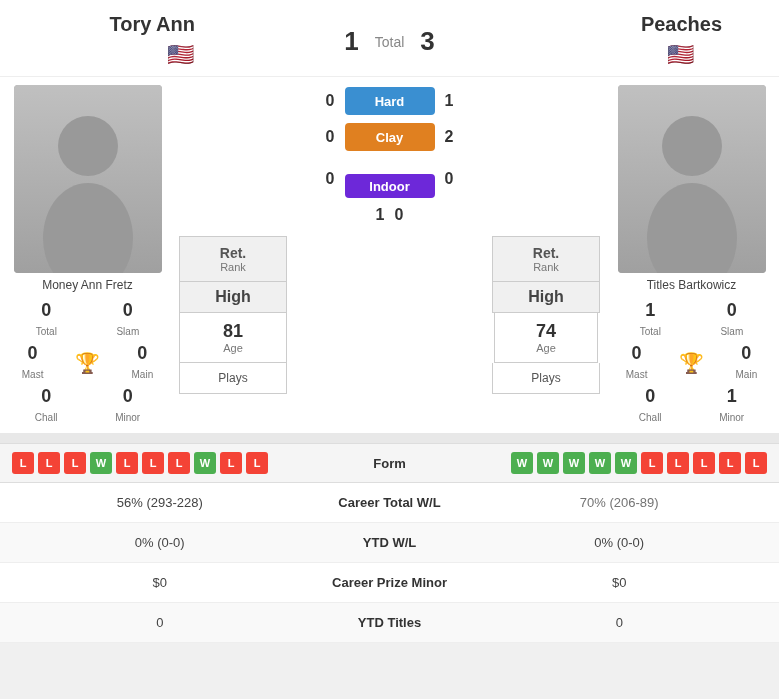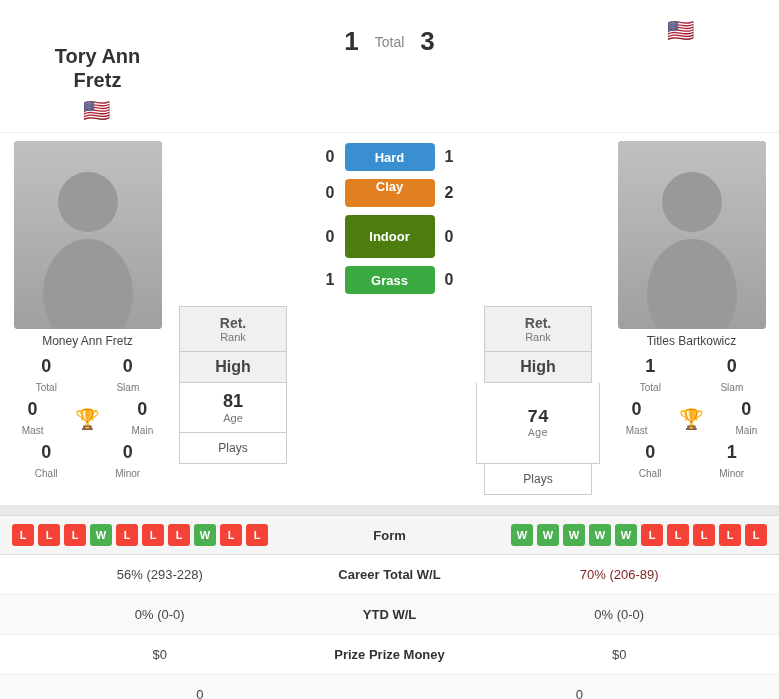--- a/index.html
+++ b/index.html
@@ -44,35 +44,35 @@
     }
 
   </style>
 </head>
 <body>
 
 <div class="page">
 
   <div style="background:#fff; display:flex; align-items:flex-start; padding:12px 0 8px 0; border-bottom:1px solid #eee;">
 
-    <div style="width:195px; text-align:center; flex-shrink:0;margin-top:32px;">
+    <div style="width:195px; text-align:right; flex-shrink:0;">
       <div style="font-size:20px;font-weight:bold;color:#333;line-height:1.2;">Tory Ann</div>
-      <div style="font-size:20px;font-weight:bold;color:#333;line-height:1.2;">Fretz</div>
       <div style="font-size:22px;margin-top:6px;">🇺🇸</div>
     </div>
 
     <div style="flex:1; display:flex; flex-direction:column; align-items:center; padding-top:14px;">
       <div style="display:flex; align-items:center; gap:16px;">
         <span style="font-size:26px;font-weight:bold;color:#333;">1</span>
         <span style="font-size:14px;color:#888;">Total</span>
         <span style="font-size:26px;font-weight:bold;color:#333;">3</span>
       </div>
     </div>
 
     <div style="width:195px; text-align:center; flex-shrink:0;">
+      <div style="font-size:20px;font-weight:bold;color:#333;line-height:1.2;">Peaches</div>
       <div style="font-size:22px;margin-top:6px;">🇺🇸</div>
     </div>
   </div>
 
   <div style="background:#fff; display:flex; align-items:flex-start;">
 
     <div style="width:175px;flex-shrink:0;display:flex;flex-direction:column;align-items:center;padding:8px 6px;">
 
       <div class="avatar-container">
         <div class="avatar-bg">
@@ -129,39 +129,36 @@
         <div style="display:flex;align-items:center;justify-content:center;gap:10px;margin-bottom:8px;">
           <span style="font-size:16px;font-weight:bold;color:#333;width:28px;text-align:right;">0</span>
           <div style="width:90px;height:28px;background:#3a8fd1;border-radius:4px;display:flex;align-items:center;justify-content:center;color:white;font-size:13px;font-weight:bold;">
               <span>Hard</span>
             </div>
           <span style="font-size:16px;font-weight:bold;color:#333;width:28px;text-align:left;">1</span>
         </div>
 
         <div style="display:flex;align-items:center;justify-content:center;gap:10px;margin-bottom:8px;">
           <span style="font-size:16px;font-weight:bold;color:#333;width:28px;text-align:right;">0</span>
-          <div style="width:90px;height:28px;background:#e08020;border-radius:4px;display:flex;justify-content:center;color:white;font-size:13px;font-weight:bold;">
+          <div style="width:90px;height:28px;background:#e08020;border-radius:4px;display:flex;align-items:center;justify-content:center;color:white;font-size:13px;font-weight:bold;">
               <span>Clay</span>
             </div>
           <span style="font-size:16px;font-weight:bold;color:#333;width:28px;text-align:left;">2</span>
         </div>
 
         <div style="display:flex;align-items:center;justify-content:center;gap:10px;margin-bottom:8px;">
           <span style="font-size:16px;font-weight:bold;color:#333;width:28px;text-align:right;">0</span>
-          <div style="width:90px;height:43px;background:#4d7c0f;border-radius:4px;display:flex;align-items:center;justify-content:center;color:white;font-size:13px;font-weight:bold;">
+          <div style="width:90px;height:24px;background:#6d28d9;border-radius:4px;display:flex;align-items:center;justify-content:center;color:white;font-size:13px;font-weight:bold;margin-top:15px;">
               <span>Indoor</span>
             </div>
           <span style="font-size:16px;font-weight:bold;color:#333;width:28px;text-align:left;">0</span>
         </div>
 
         <div style="display:flex;align-items:center;justify-content:center;gap:10px;margin-bottom:8px;">
           <span style="font-size:16px;font-weight:bold;color:#333;width:28px;text-align:right;">1</span>
-          <div style="width:90px;height:28px;background:#3aaa40;border-radius:4px;display:flex;align-items:center;justify-content:center;color:white;font-size:13px;font-weight:bold;">
-              <span>Grass</span>
-            </div>
           <span style="font-size:16px;font-weight:bold;color:#333;width:28px;text-align:left;">0</span>
         </div>
       </div>
 
       <div style="display:flex;justify-content:space-between;width:100%;margin-top:4px;gap:11px;">
 
         <div style="display:flex;flex-direction:column;align-items:center;">
           <div style="background:#f0f0f0;border:1px solid #ccc;width:108px;padding:8px 5px;text-align:center;">
             <div style="font-size:14px;font-weight:bold;color:#555;">Ret.</div>
             <div style="font-size:11px;color:#777;">Rank</div>
@@ -184,21 +181,21 @@
         <div style="display:flex;flex-direction:column;align-items:center;">
           <div style="background:#f0f0f0;border:1px solid #ccc;width:108px;padding:8px 5px;text-align:center;">
             <div style="font-size:14px;font-weight:bold;color:#555;">Ret.</div>
             <div style="font-size:11px;color:#777;">Rank</div>
           </div>
 
           <div style="background:#f0f0f0;border:1px solid #ccc;border-top:none;width:108px;padding:6px 5px;text-align:center;">
             <div style="font-size:16px;font-weight:bold;color:#444;">High</div>
           </div>
 
-          <div style="background:#fff;border:1px solid #ccc;border-top:none;width:124px;padding:24px 5px;text-align:center;font-family:Liberation Mono, monospace;">
+          <div style="background:#fff;border:1px solid #ccc;border-top:none;width:104px;padding:8px 5px;text-align:center;">
             <div style="font-size:18px;font-weight:bold;color:#333;">74</div>
             <div style="font-size:11px;color:#777;">Age</div>
           </div>
 
           <div style="background:#fff;border:1px solid #ccc;border-top:none;width:108px;padding:8px 5px;text-align:center;">
             <div style="font-size:12px;color:#555;">Plays</div>
           </div>
         </div>
       </div>
     </div>
@@ -279,35 +276,36 @@
         <div style="width:22px;height:22px;border-radius:3px;background:#f44336;display:flex;align-items:center;justify-content:center;color:white;font-size:11px;font-weight:bold;">L</div>
         <div style="width:22px;height:22px;border-radius:3px;background:#f44336;display:flex;align-items:center;justify-content:center;color:white;font-size:11px;font-weight:bold;">L</div>
         <div style="width:22px;height:22px;border-radius:3px;background:#f44336;display:flex;align-items:center;justify-content:center;color:white;font-size:11px;font-weight:bold;">L</div>
         <div style="width:22px;height:22px;border-radius:3px;background:#f44336;display:flex;align-items:center;justify-content:center;color:white;font-size:11px;font-weight:bold;">L</div>
       </div>
     </div>
 
     <div style="display:flex;align-items:center;background:#fff;padding:12px 10px;border-bottom:1px solid #eee;">
       <div style="flex:1;text-align:center;font-size:13px;color:#444;">56% (293-228)</div>
       <div style="width:160px;text-align:center;font-size:13px;font-weight:bold;color:#333;">Career Total W/L</div>
-      <div style="flex:1;text-align:center;font-size:13px;color:#7f1d1d;">70% (206-89)</div>
+      <div style="flex:1;text-align:center;font-size:13px;color:#737373;">70% (206-89)</div>
     </div>
 
     <div style="display:flex;align-items:center;background:#f9f9f9;padding:12px 10px;border-bottom:1px solid #eee;">
       <div style="flex:1;text-align:center;font-size:13px;color:#444;">0% (0-0)</div>
       <div style="width:160px;text-align:center;font-size:13px;font-weight:bold;color:#333;">YTD W/L</div>
       <div style="flex:1;text-align:center;font-size:13px;color:#444;">0% (0-0)</div>
     </div>
 
     <div style="display:flex;align-items:center;background:#fff;padding:12px 10px;border-bottom:1px solid #eee;">
       <div style="flex:1;text-align:center;font-size:13px;color:#444;">$0</div>
-      <div style="width:160px;text-align:center;font-size:13px;font-weight:bold;color:#333;">Prize Prize Money</div>
+      <div style="width:160px;text-align:center;font-size:13px;font-weight:bold;color:#333;">Career Prize Minor</div>
       <div style="flex:1;text-align:center;font-size:13px;color:#444;">$0</div>
     </div>
 
     <div style="display:flex;align-items:center;background:#f9f9f9;padding:12px 10px;border-bottom:1px solid #eee;">
       <div style="flex:1;text-align:center;font-size:13px;color:#444;">0</div>
+      <div style="width:160px;text-align:center;font-size:13px;font-weight:bold;color:#333;">YTD Titles</div>
       <div style="flex:1;text-align:center;font-size:13px;color:#444;">0</div>
     </div>
 
   </div>
 
 </div>
 
 </body></html>

